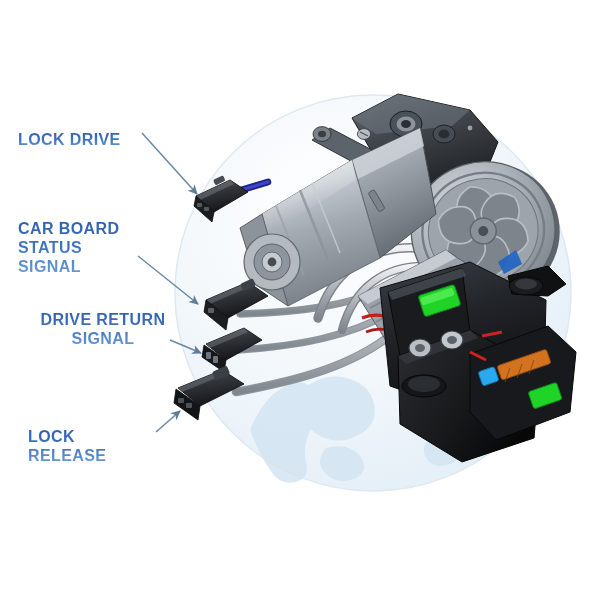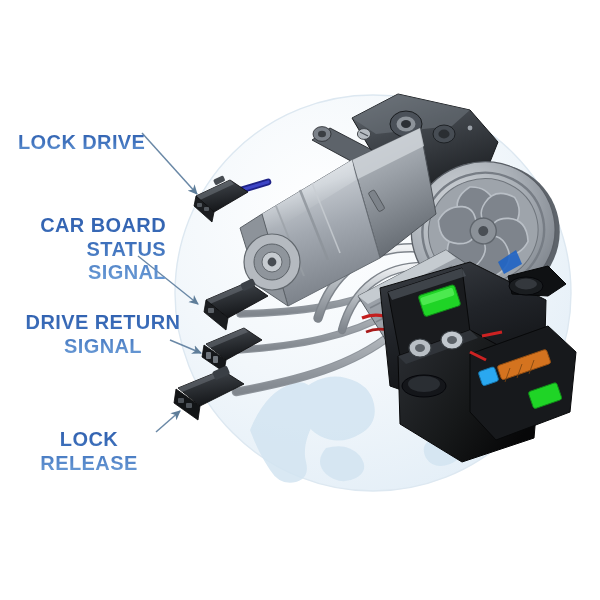--- a/index.html
+++ b/index.html
@@ -23,36 +23,36 @@
     left: 0;
     top: 0;
     width: 600px;
     height: 600px;
     display: block;
   }
   .callout-label {
     position: absolute;
     font-family: "Liberation Sans", sans-serif;
     font-weight: bold;
-    font-size: 20px;
+    font-size: 16px;
     letter-spacing: 0.4px;
     line-height: 1.18;
     color: #3f70ba;
     background: linear-gradient(to bottom, #2f5fae 0%, #3f72bd 45%, #6e9fd8 100%);
     -webkit-background-clip: text;
     background-clip: text;
     -webkit-text-fill-color: transparent;
     white-space: pre-line;
     pointer-events: auto;
     user-select: none;
   }
   .lbl-lock-drive       { left: 18px;  top: 131px; text-align: left; }
-  .lbl-car-board        { left: 18px;  top: 214px; width: 148px; text-align: right; }
+  .lbl-car-board        { left: 18px;  top: 220px; width: 148px; text-align: left; }
   .lbl-drive-return     { left: 24px;  top: 311px; width: 158px; text-align: center; }
-  .lbl-lock-release     { left: 28px;  top: 428px; width: 122px; text-align: center; }
+  .lbl-lock-release     { left: 28px;  top: 428px; width: 122px; }
 </style>
 </head>
 <body>
 
 <div id="stage">
 
   <svg id="figure-svg" viewBox="0 0 600 600">
     <defs>
 
       <radialGradient id="gGlobe" cx="38%" cy="30%" r="78%">

